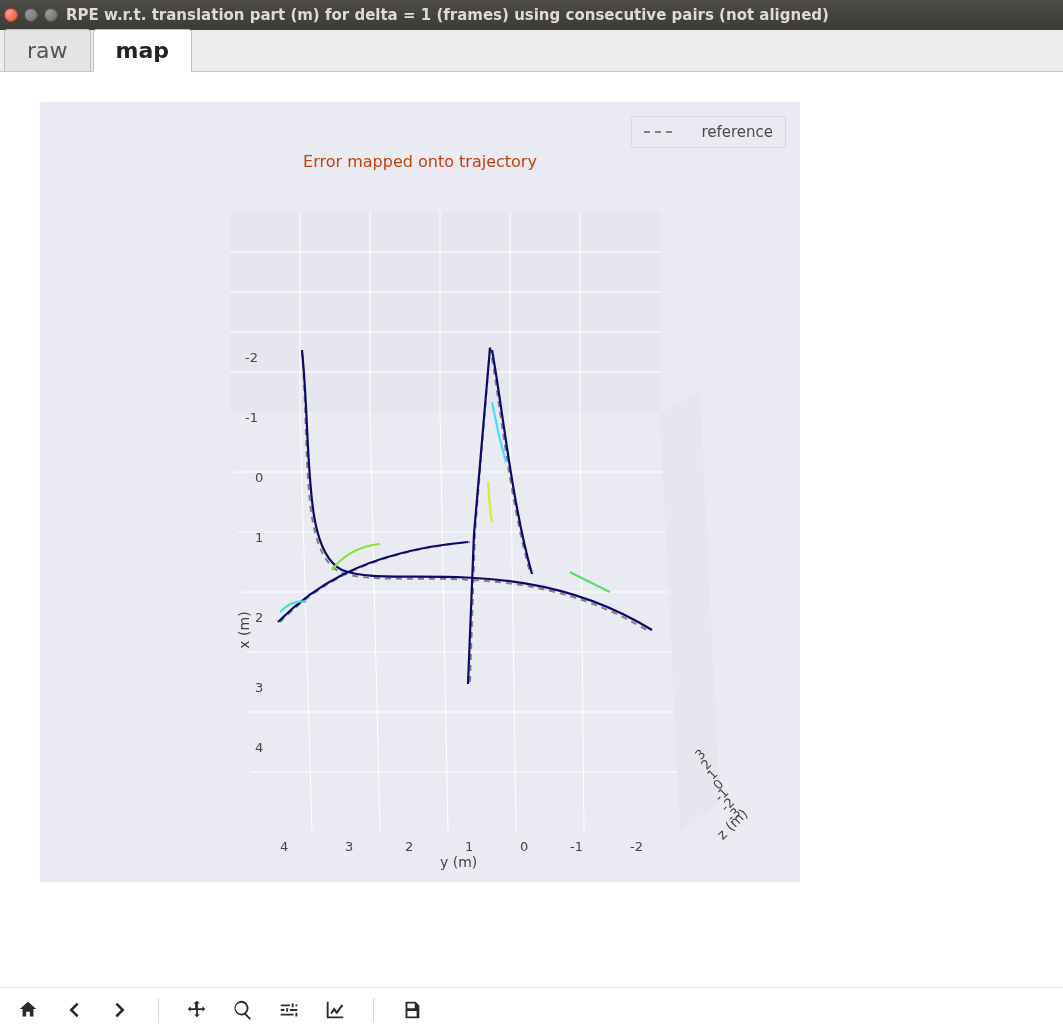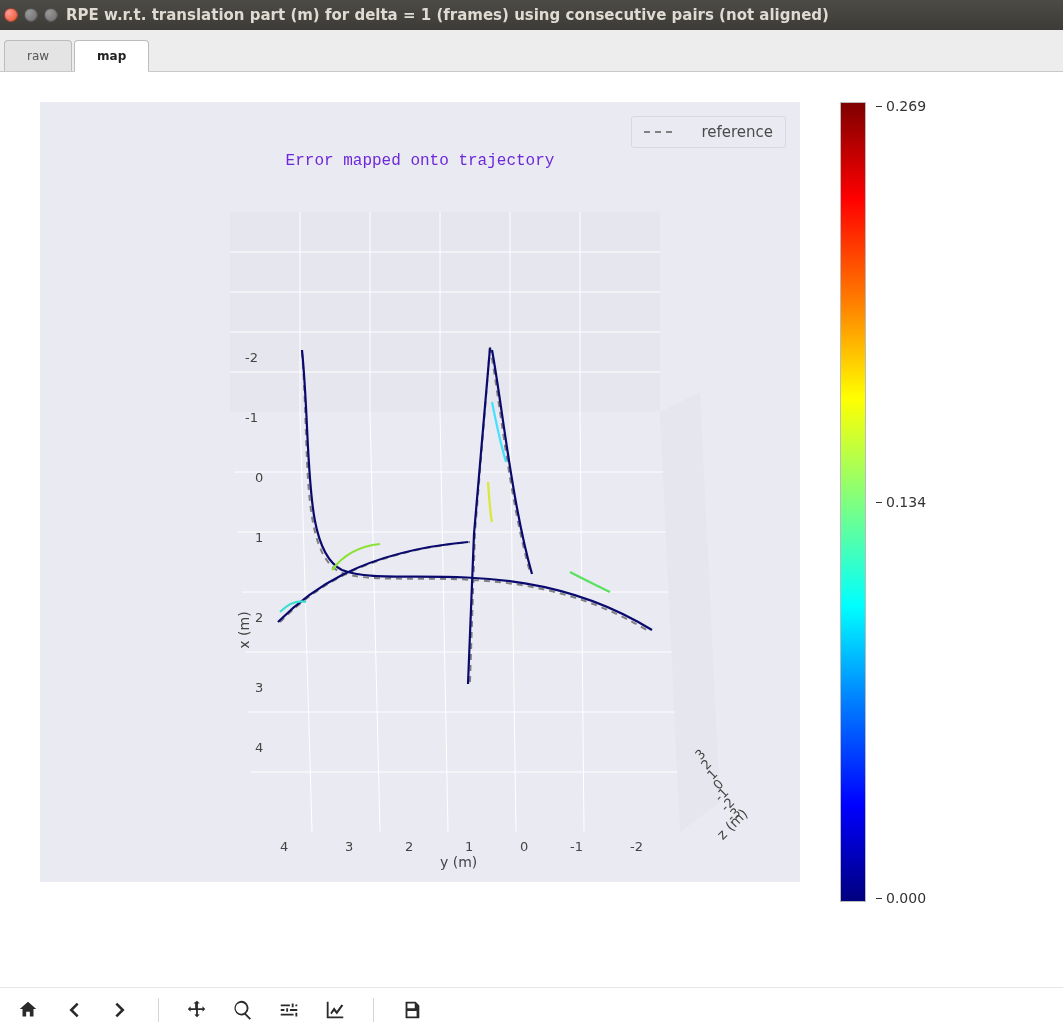--- a/index.html
+++ b/index.html
@@ -37,21 +37,21 @@
     display: flex; align-items: flex-end;
     padding: 0 4px;
   }
   .tab {
     padding: 8px 22px;
     background: #e4e4e4;
     border: 1px solid #bcbcbc;
     border-bottom: none;
     border-top-left-radius: 4px;
     border-top-right-radius: 4px;
-    font-size: 12px;
+    font-size: 22px;
     color: #555;
     cursor: pointer;
     margin-right: 2px;
   }
   .tab.active {
     background: #ffffff;
     color: #222;
     position: relative;
     top: 1px;
     border-bottom: 1px solid #fff;
@@ -70,21 +70,21 @@
   }
   .plot3d {
     width: 760px; height: 780px;
     background: #eaeaf2;
     position: relative;
     font-size: 14px;
     color: #4a4a4a;
   }
   .plot-title {
     position: absolute; top: 50px; left: 0; right: 0;
-    text-align: center; font-size: 16px; color: #6d28d9; font-family: Liberation Mono, monospace;
+    text-align: center; font-size: 16px; color: #c2410c;
   }
   .legend {
     position: absolute; top: 14px; right: 14px;
     background: #eaeaf2; border: 1px solid #d8d8e0;
     padding: 6px 12px; display: flex; align-items: center; gap: 29px;
     border-radius: 3px;
     font-size: 15px;
   }
   .legend-line {
     width: 28px; height: 0;
@@ -230,26 +230,20 @@
       <div class="tick" style="right:78px; bottom:90px; transform:rotate(-45deg)">0</div>
       <div class="tick" style="right:84px; bottom:100px; transform:rotate(-45deg)">1</div>
       <div class="tick" style="right:90px; bottom:110px; transform:rotate(-45deg)">2</div>
       <div class="tick" style="right:96px; bottom:120px; transform:rotate(-45deg)">3</div>
 
       <div class="axis-label x-axis-label">x (m)</div>
       <div class="axis-label y-axis-label">y (m)</div>
       <div class="axis-label z-axis-label">z (m)</div>
     </div>
 
-    <div class="colorbar-wrap">
-      <div class="colorbar"></div>
-      <div class="cb-tick" style="top:-4px">0.269</div>
-      <div class="cb-tick" style="top:392px">0.134</div>
-      <div class="cb-tick" style="top:788px">0.000</div>
-    </div>
   </div>
 </div>
 
 <div class="toolbar">
   <div class="tb-btn" title="Home">
     <svg viewBox="0 0 24 24">
         <path fill="currentColor" d="M12 3l9 8h-3v8h-4v-5h-4v5H6v-8H3z"></path>
       </svg>
   </div>
   <div class="tb-btn" title="Back">

